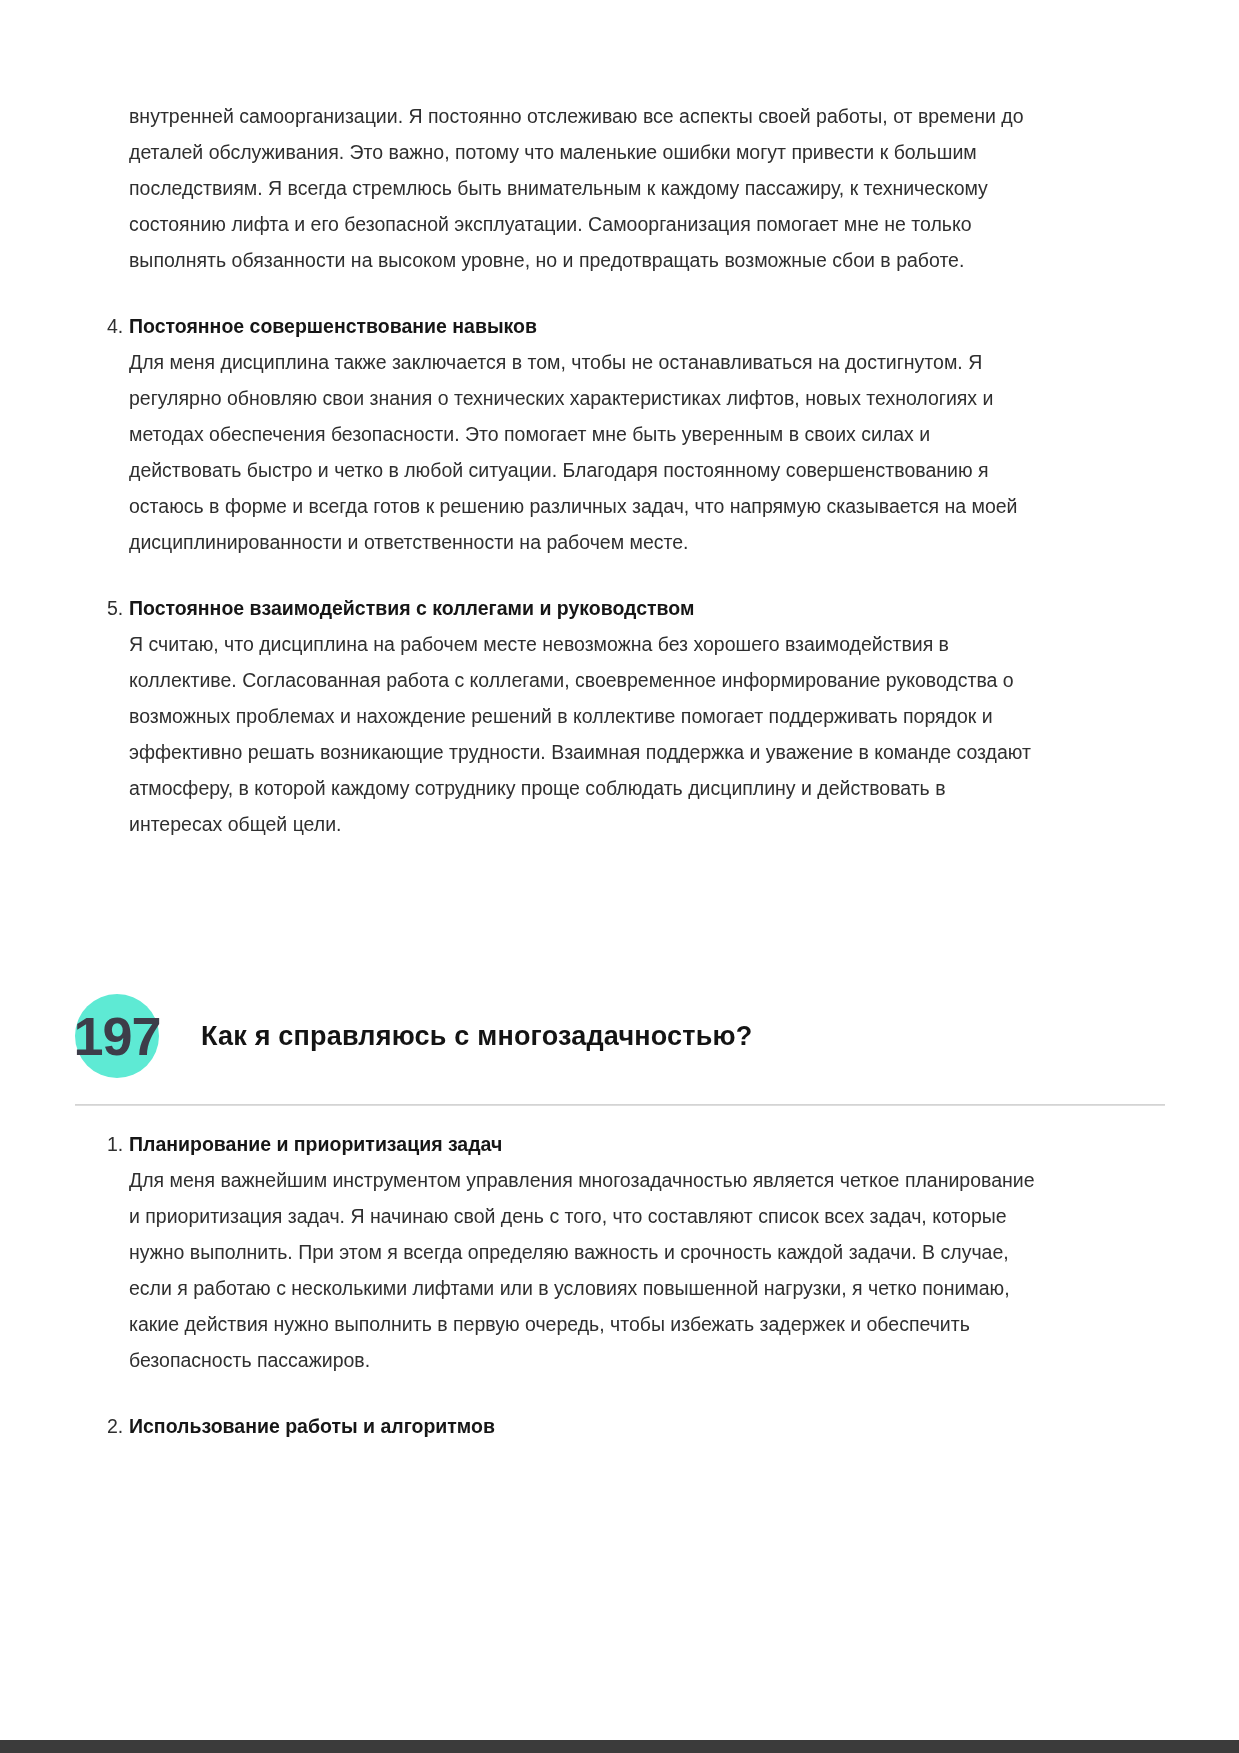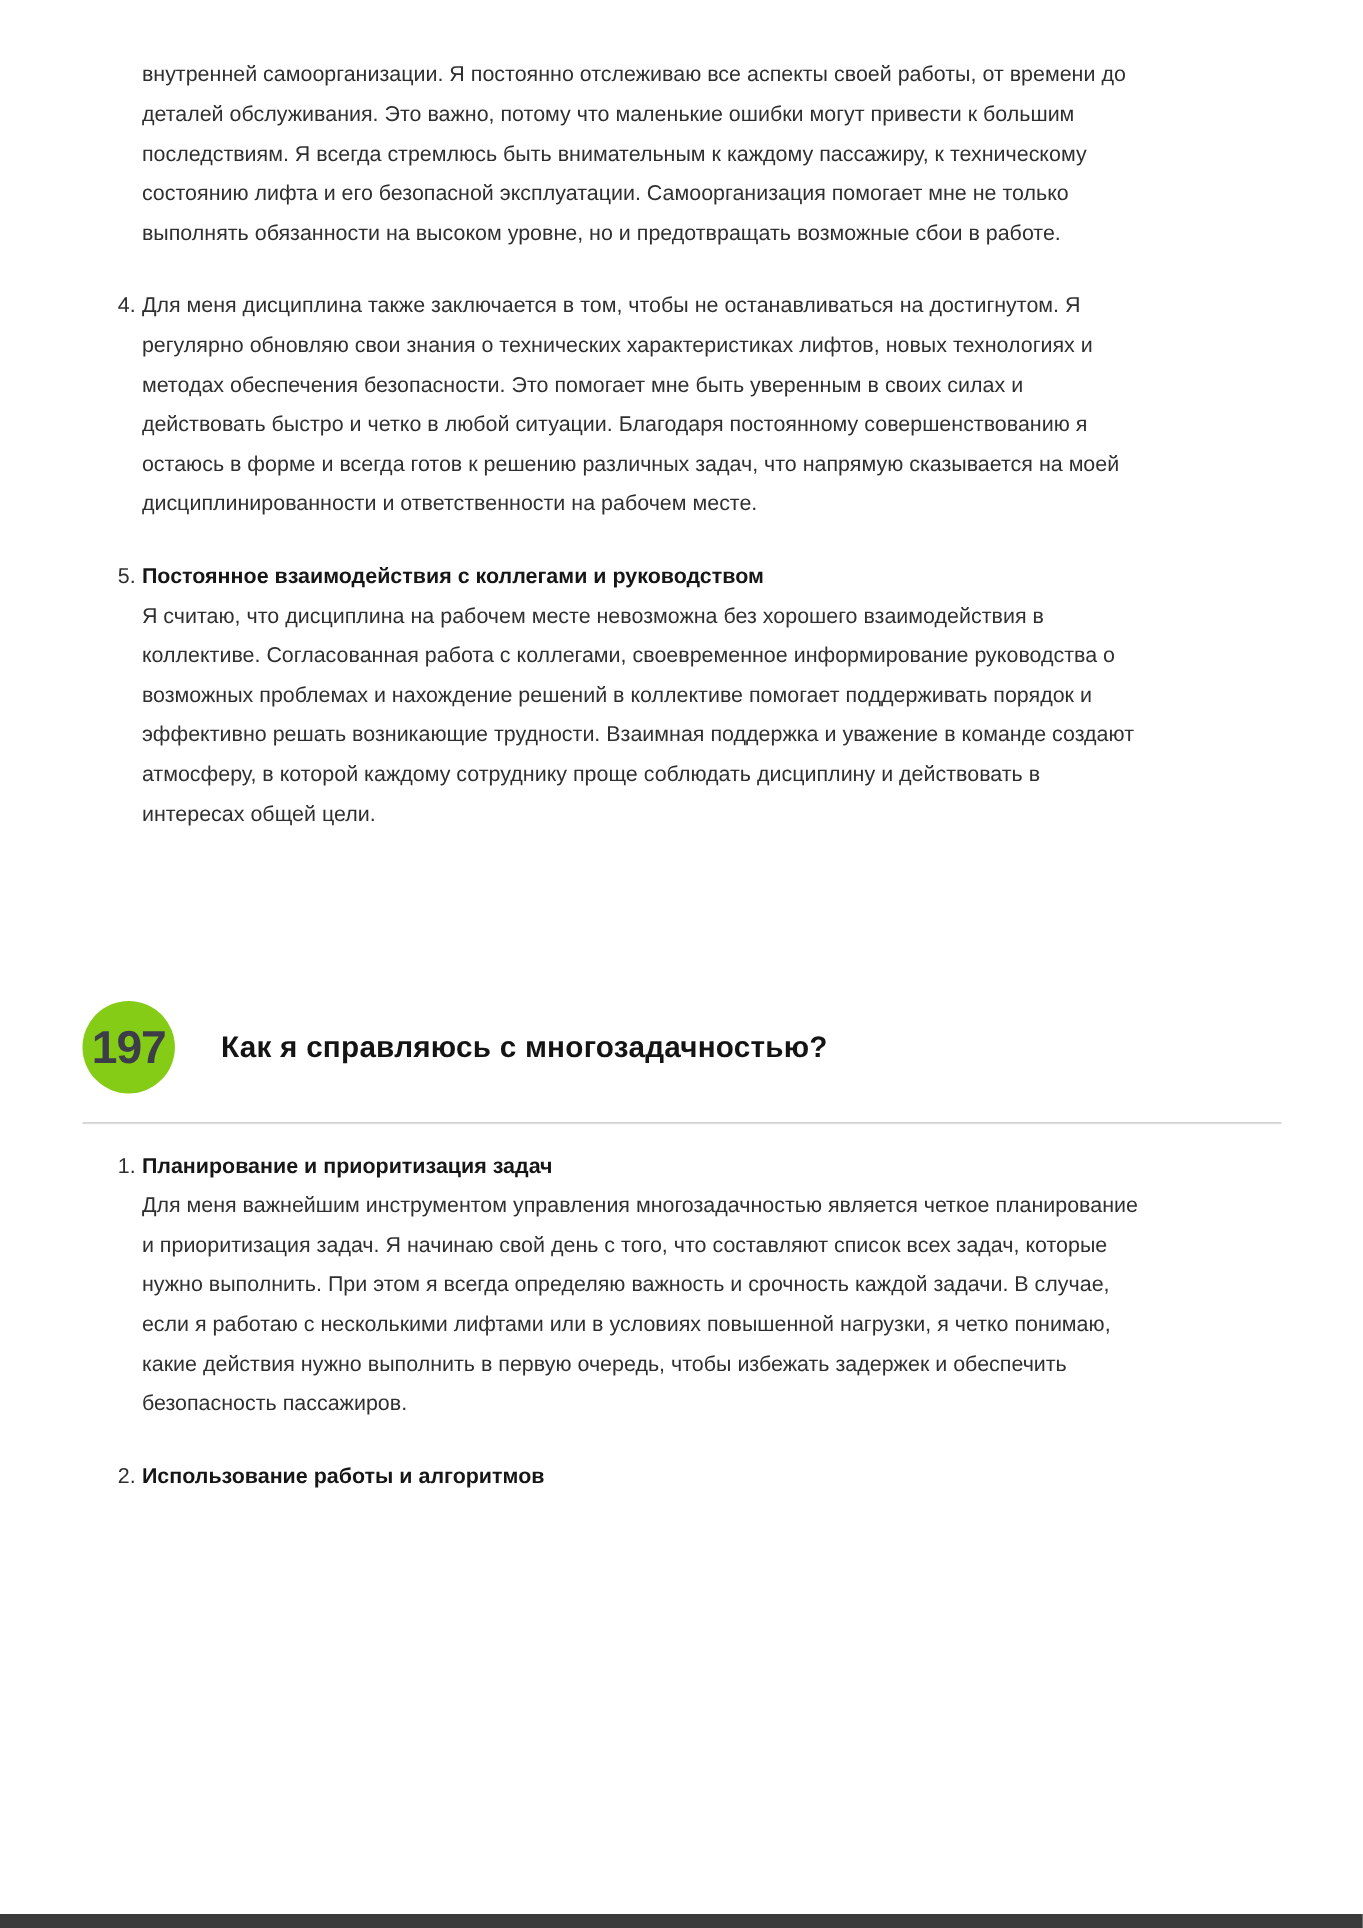--- a/index.html
+++ b/index.html
@@ -12,20 +12,21 @@
     position: relative;
     width: 1239px;
     height: 1753px;
     background: #ffffff;
     overflow: hidden;
   }
   .text-col {
     padding: 50px 204px 0 107px;
     font-size: 19.5px;
     line-height: 36px;
+    margin-top: 48px;
   }
   .continuation {
     margin-left: 22px;
     color: #2f2f2f;
   }
   .list-item {
     display: flex;
     margin-top: 30px;
   }
   .list-item .num {
@@ -43,25 +44,25 @@
     align-items: center;
     gap: 42px;
     margin-left: -32px;
     margin-top: 152px;
   }
   .badge {
     flex: 0 0 auto;
     width: 84px;
     height: 84px;
     border-radius: 50%;
-    background: #84cc16;
+    background: #5eead4;
     display: flex;
     align-items: center;
     justify-content: center;
-    font-size: 42px;
+    font-size: 54px;
     font-weight: 700;
     color: #3d3d49;
     letter-spacing: -1px;
   }
   .section-title {
     font-size: 27px;
     font-weight: 700;
     color: #141414;
     letter-spacing: 0.2px;
   }
@@ -87,20 +88,21 @@
 <body>
 
 <div class="page">
   <div class="text-col">
 
     <p class="continuation">внутренней самоорганизации. Я постоянно отслеживаю все аспекты своей работы, от времени до деталей обслуживания. Это важно, потому что маленькие ошибки могут привести к большим последствиям. Я всегда стремлюсь быть внимательным к каждому пассажиру, к техническому состоянию лифта и его безопасной эксплуатации. Самоорганизация помогает мне не только выполнять обязанности на высоком уровне, но и предотвращать возможные сбои в работе.</p>
 
     <div class="list-item">
       <span class="num">4.</span>
       <div class="item-content">
+        <div class="item-title">Постоянное совершенствование навыков</div>
         <div class="item-body">Для меня дисциплина также заключается в том, чтобы не останавливаться на достигнутом. Я регулярно обновляю свои знания о технических характеристиках лифтов, новых технологиях и методах обеспечения безопасности. Это помогает мне быть уверенным в своих силах и действовать быстро и четко в любой ситуации. Благодаря постоянному совершенствованию я остаюсь в форме и всегда готов к решению различных задач, что напрямую сказывается на моей дисциплинированности и ответственности на рабочем месте.</div>
       </div>
     </div>
 
     <div class="list-item">
       <span class="num">5.</span>
       <div class="item-content">
         <div class="item-title">Постоянное взаимодействия с коллегами и руководством</div>
         <div class="item-body">Я считаю, что дисциплина на рабочем месте невозможна без хорошего взаимодействия в коллективе. Согласованная работа с коллегами, своевременное информирование руководства о возможных проблемах и нахождение решений в коллективе помогает поддерживать порядок и эффективно решать возникающие трудности. Взаимная поддержка и уважение в команде создают атмосферу, в которой каждому сотруднику проще соблюдать дисциплину и действовать в интересах общей цели.</div>
       </div>

